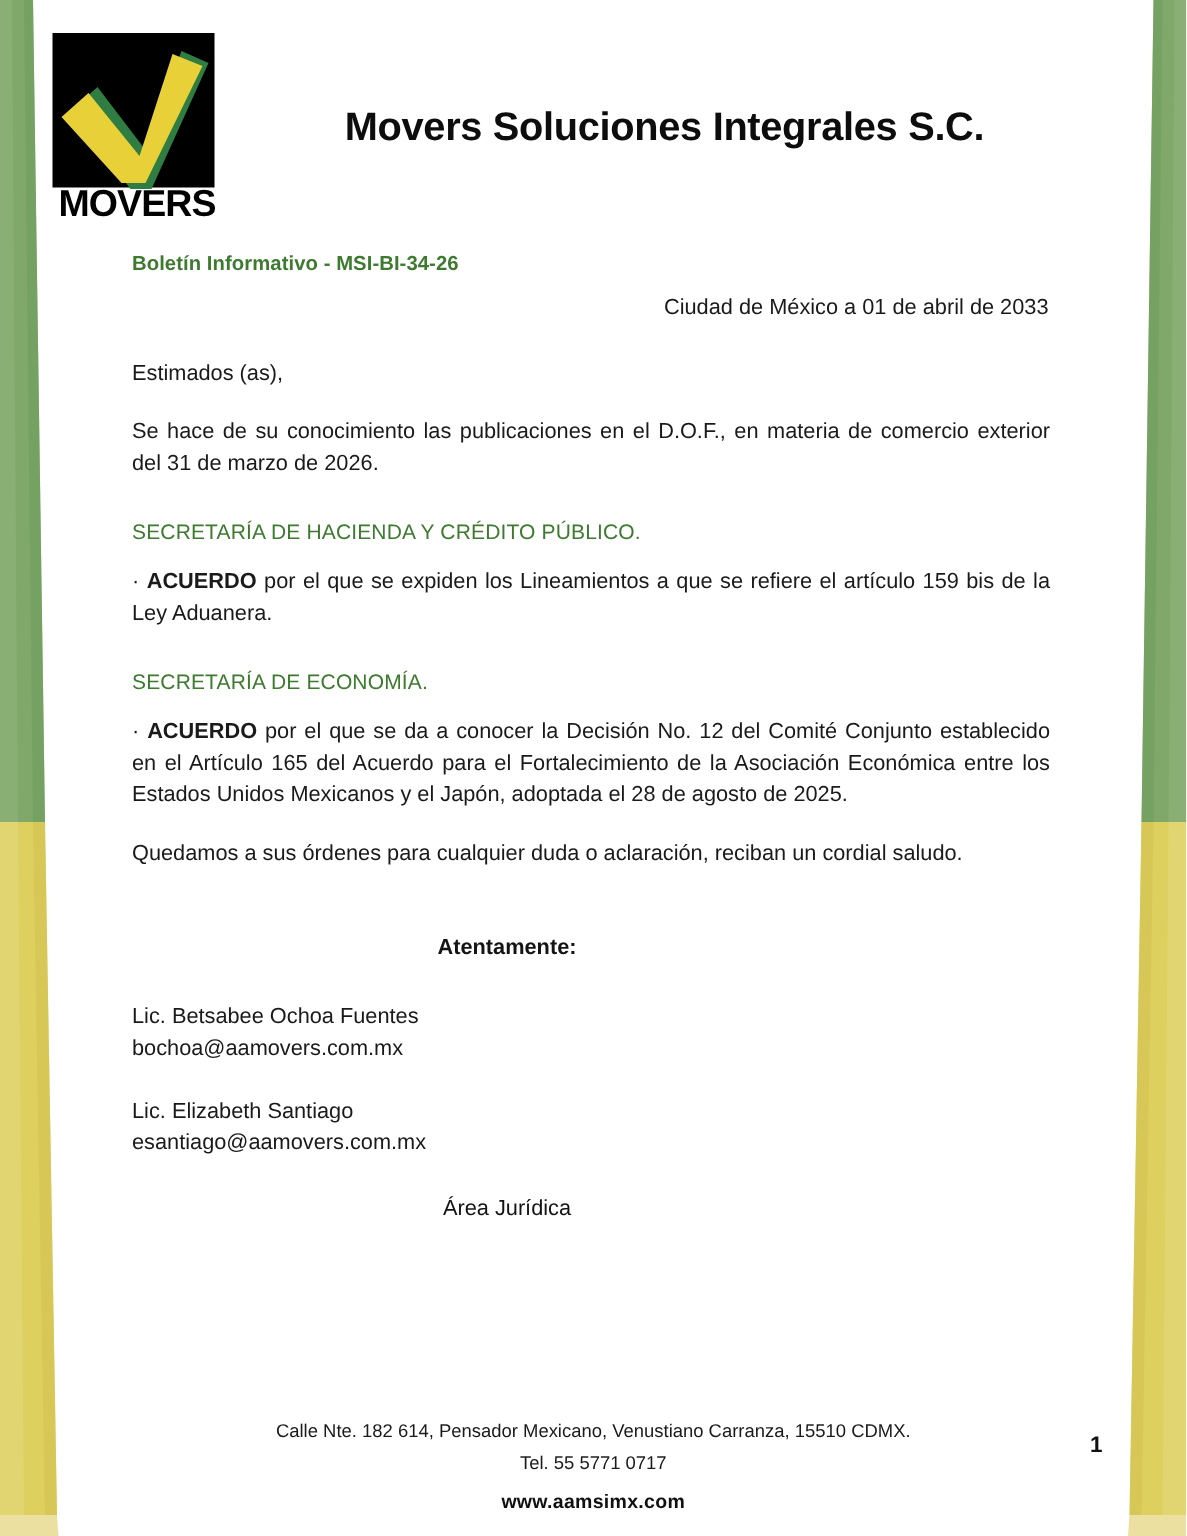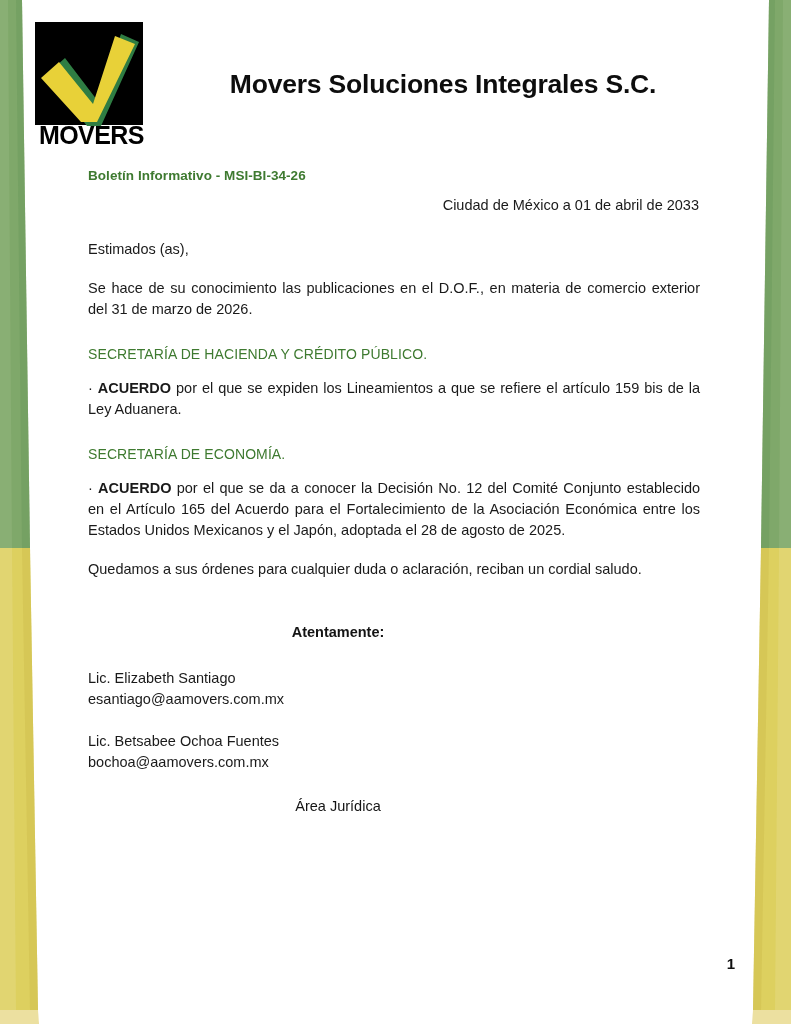--- a/index.html
+++ b/index.html
@@ -246,31 +246,36 @@
 
     <p class="body-text"><span>·</span><span>&nbsp;</span><span class="bold">ACUERDO</span><span> por el que se da a conocer la Decisión No. 12 del Comité Conjunto establecido en el Artículo 165 del Acuerdo para el Fortalecimiento de la Asociación Económica entre los Estados Unidos Mexicanos y el Japón, adoptada el 28 de agosto de 2025.</span></p>
 
     <p class="body-text nojustify closing-line">Quedamos a sus órdenes para cualquier duda o aclaración, reciban un cordial saludo.</p>
 
     <p class="atentamente">Atentamente:</p>
 
     <div class="signature-block">
 
       <div class="signature">
+        <span class="name">Lic. Betsabee Ochoa Fuentes</span>
+        <span class="email">bochoa@aamovers.com.mx</span>
+      </div>
+
+      <div class="signature">
         <span class="name">Lic. Elizabeth Santiago</span>
         <span class="email">esantiago@aamovers.com.mx</span>
       </div>
 
-      <div class="signature">
-        <span class="name">Lic. Betsabee Ochoa Fuentes</span>
-        <span class="email">bochoa@aamovers.com.mx</span>
-      </div>
-
     </div>
 
     <p class="area-juridica">Área Jurídica</p>
 
   </div>
 
+  <div class="footer">
+    <p class="footer-address">Calle Nte. 182 614, Pensador Mexicano, Venustiano Carranza, 15510 CDMX.</p>
+    <p class="footer-tel">Tel. 55 5771 0717</p>
+    <p class="footer-web">www.aamsimx.com</p>
+  </div>
 
   <div class="page-number">1</div>
 
 </div>
 
 </body></html>

